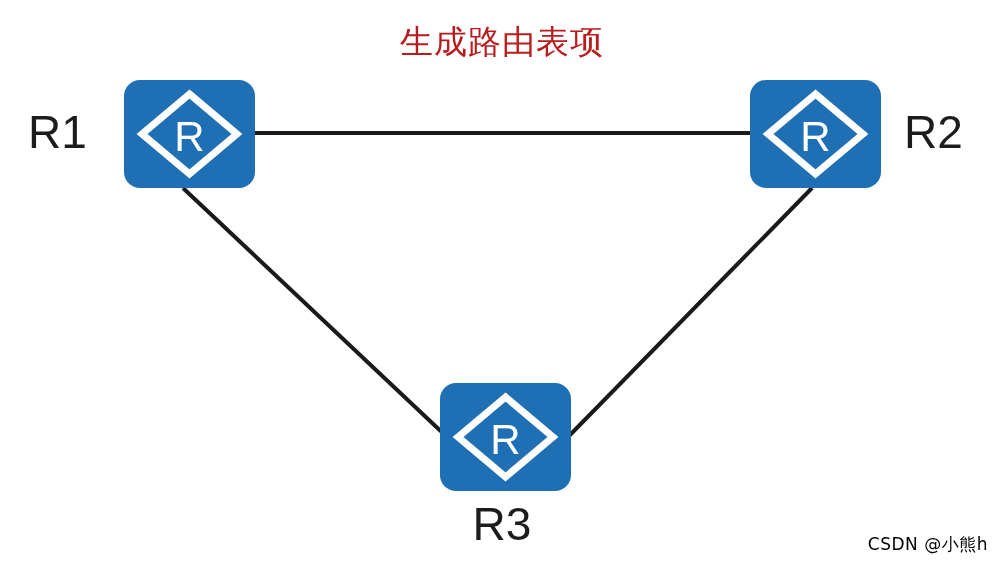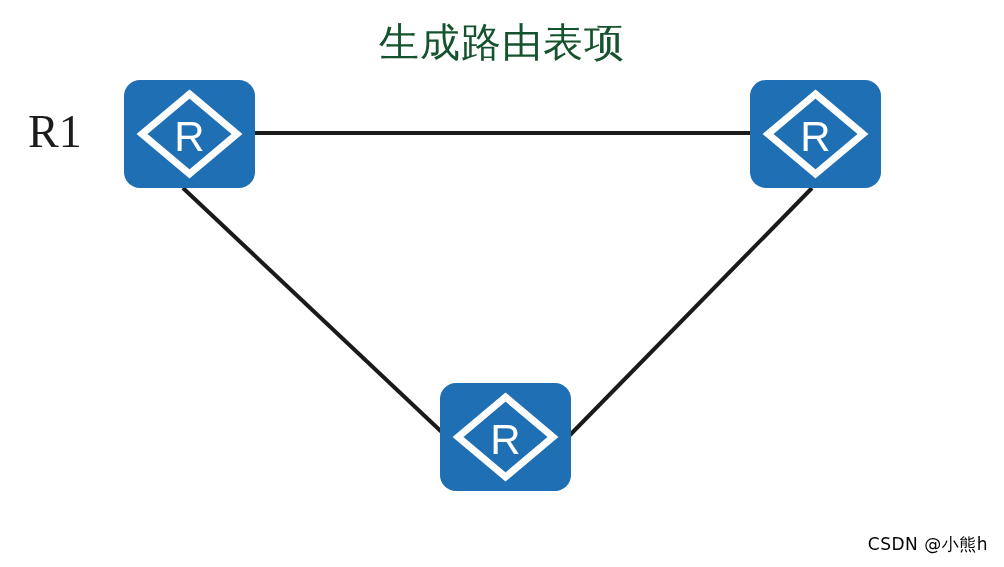--- a/index.html
+++ b/index.html
@@ -19,24 +19,24 @@
   }
 
   
   .diagram-title {
     position: absolute;
     left: 0;
     top: 18px;
     width: 1004px;
     text-align: center;
     font-family: Liberation Sans, sans-serif;
-    font-size: 40px;
+    font-size: 33px;
     line-height: 48px;
     font-weight: 400;
-    color: #14532d;
+    color: #b91c1c;
     letter-spacing: 1px;
     white-space: nowrap;
   }
 
   
   #link-layer {
     position: absolute;
     left: 0;
     top: 0;
     width: 1004px;
@@ -77,21 +77,21 @@
     dominant-baseline: central;
   }
 
   #node-r1 { left: 124px; top: 80px; }
   #node-r2 { left: 750px; top: 80px; }
   #node-r3 { left: 440px; top: 383px; }
 
   
   .node-label {
     position: absolute;
-    font-family: Liberation Serif, serif;
+    font-family: Liberation Sans, sans-serif;
     font-size: 46px;
     line-height: 52px;
     font-weight: 400;
     color: #1c1c1c;
     white-space: nowrap;
   }
   #label-r1 { left: 28px;  top: 106px; }
   #label-r2 { left: 904px; top: 106px; }
   #label-r3 { left: 0px;   top: 498px; width: 1004px; text-align: center; }
 
@@ -138,17 +138,19 @@
 
   <div class="router-node" id="node-r3">
     <svg viewBox="0 0 131 108" xmlns="http://www.w3.org/2000/svg">
       <polygon class="router-diamond" points="65.5,14 113,54 65.5,94 18,54"></polygon>
       <text class="router-letter" x="65.5" y="56">R</text>
     </svg>
   </div>
 
   <div class="node-label" id="label-r1">R1</div>
 
+  <div class="node-label" id="label-r2">R2</div>
 
+  <div class="node-label" id="label-r3">R3</div>
 
   <div class="watermark">CSDN @小熊h</div>
 
 </div>
 
 </body></html>

